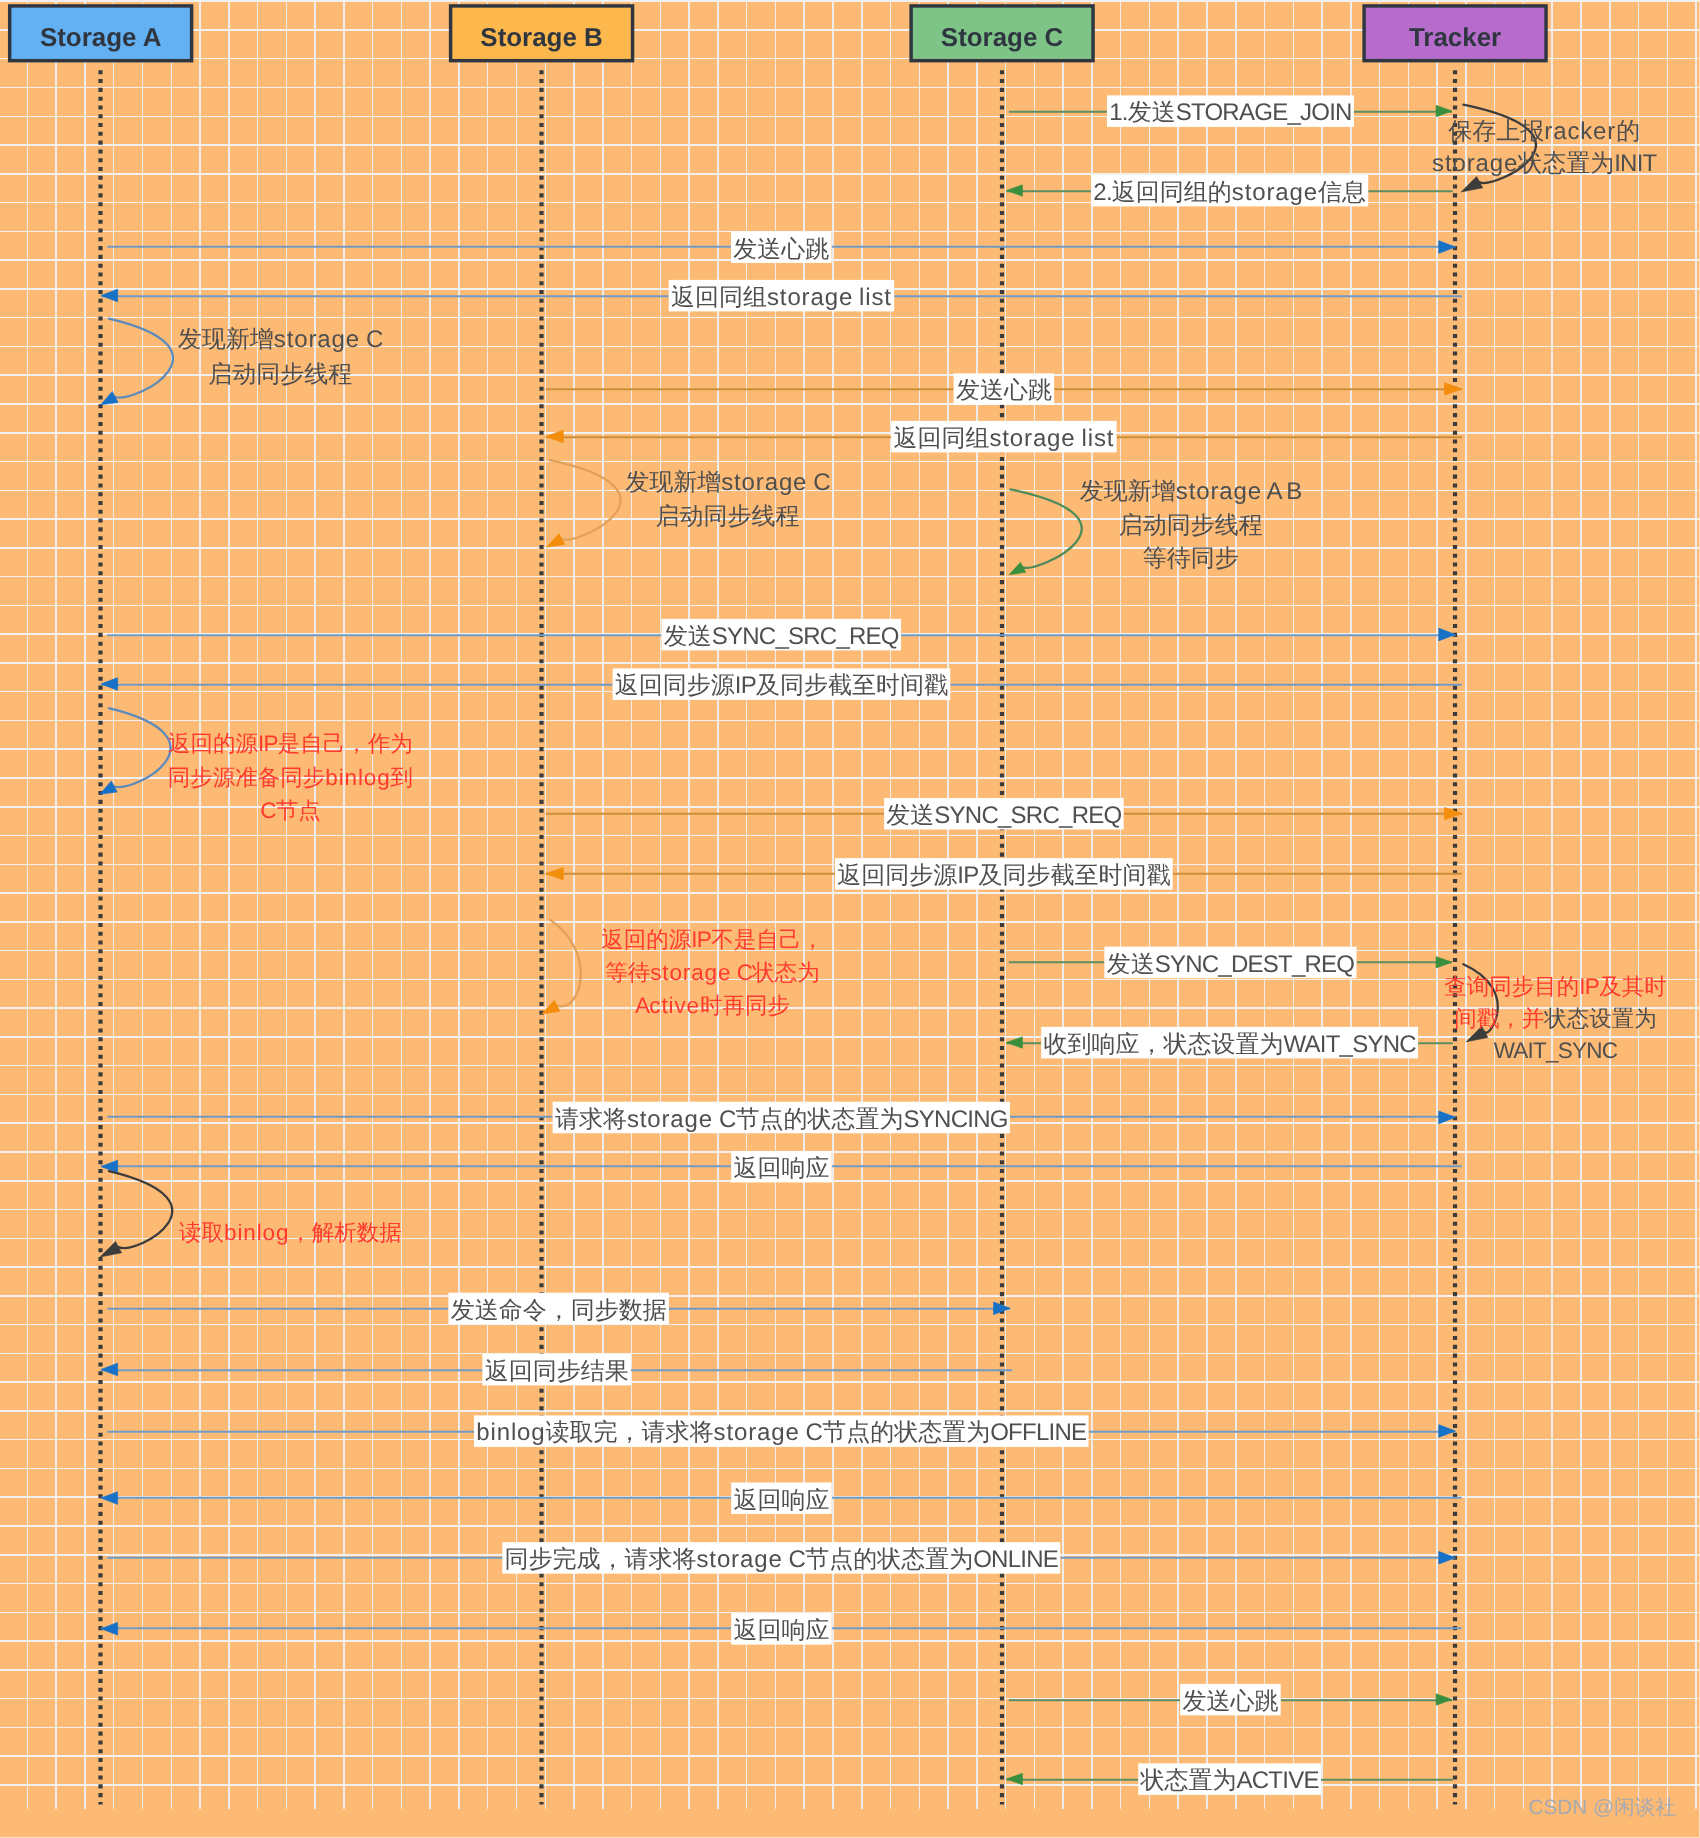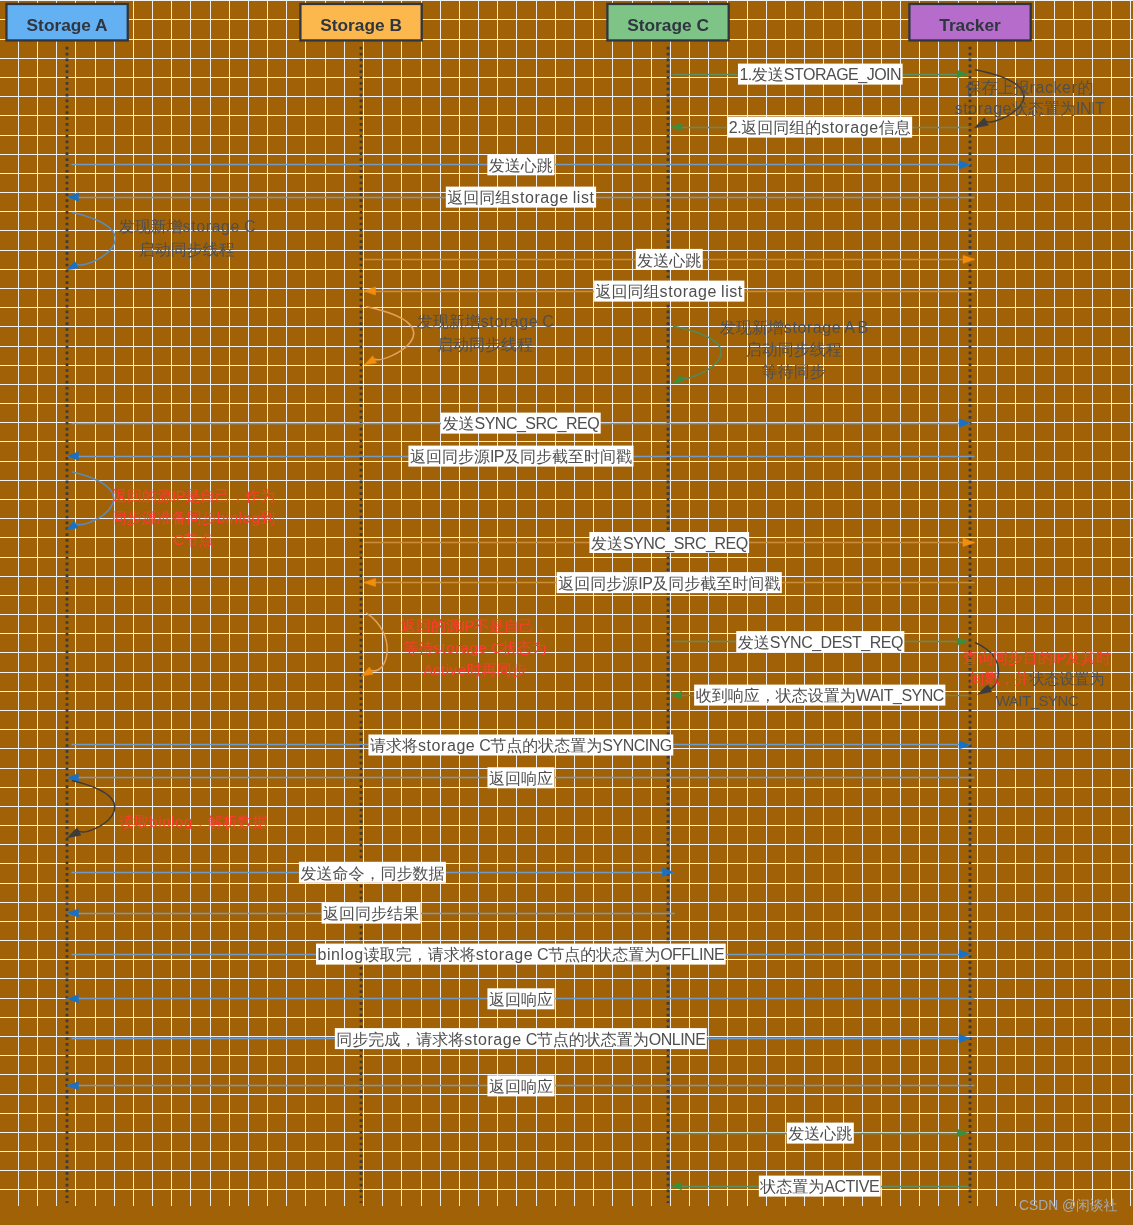--- a/index.html
+++ b/index.html
@@ -1,19 +1,19 @@
 <!DOCTYPE html>
 <html><head>
 <meta charset="utf-8">
 <title>Storage sync sequence diagram</title>
 <style>
   html,body{margin:0;padding:0;background:#ffffff;}
   body{width:1133px;height:1225px;overflow:hidden;
        font-family:"Liberation Sans",sans-serif;}
-  #canvas{position:relative;width:1133px;height:1225px;background:#a16207;}
+  #canvas{position:relative;width:1133px;height:1225px;background:#fdba74;}
   svg#sheet{display:block;position:absolute;left:0;top:0;}
   .ptitle{font-family:"Liberation Sans",sans-serif;font-size:17.3px;font-weight:bold;
           fill:#2f3640;}
   .msg{font-family:"Liberation Sans",sans-serif;font-size:16px;fill:#4f4f4f;}
   .note{font-family:"Liberation Sans",sans-serif;font-size:16px;fill:#4f4f4f;}
   .rnote{font-family:"Liberation Sans",sans-serif;font-size:15px;fill:#ff3b30;}
   .wmark{font-family:"Liberation Sans",sans-serif;font-size:13.8px;fill:#a6aab0;}
   .lat-up{letter-spacing:-0.5px;}
   .lat-lo{letter-spacing:0.58px;}
 </style>

